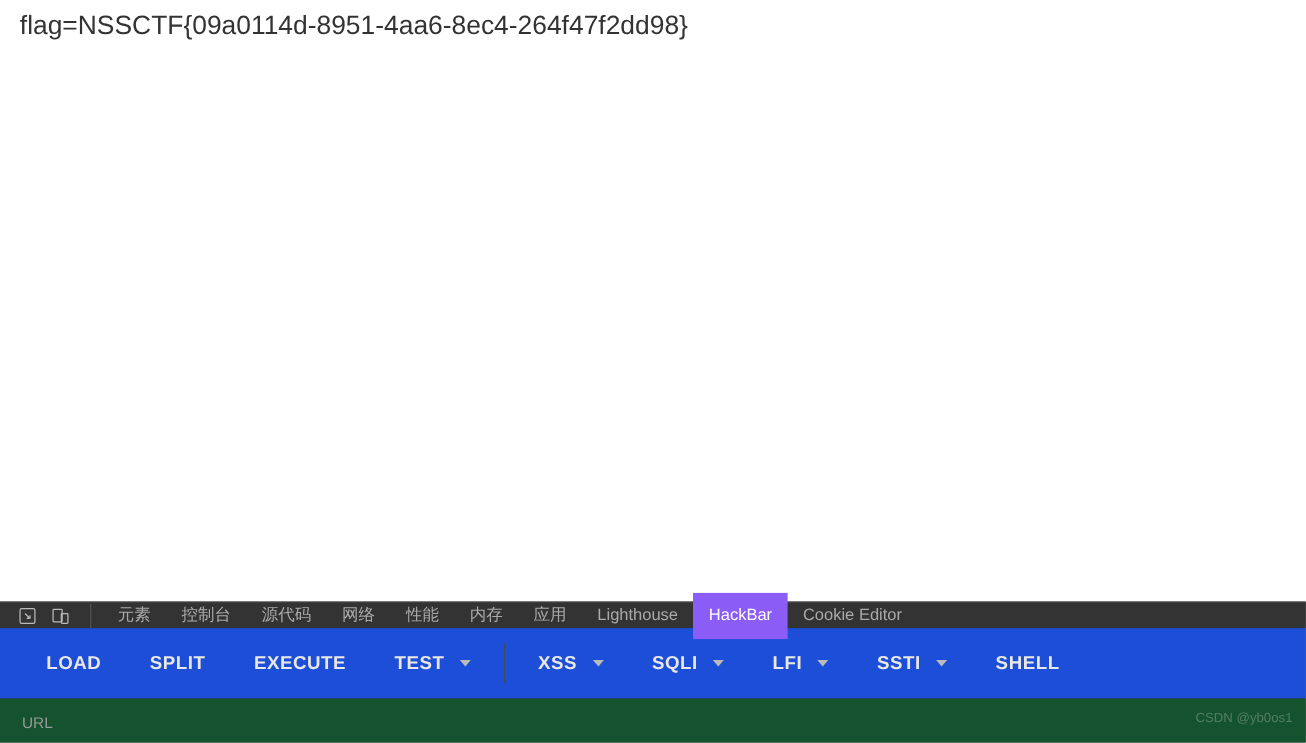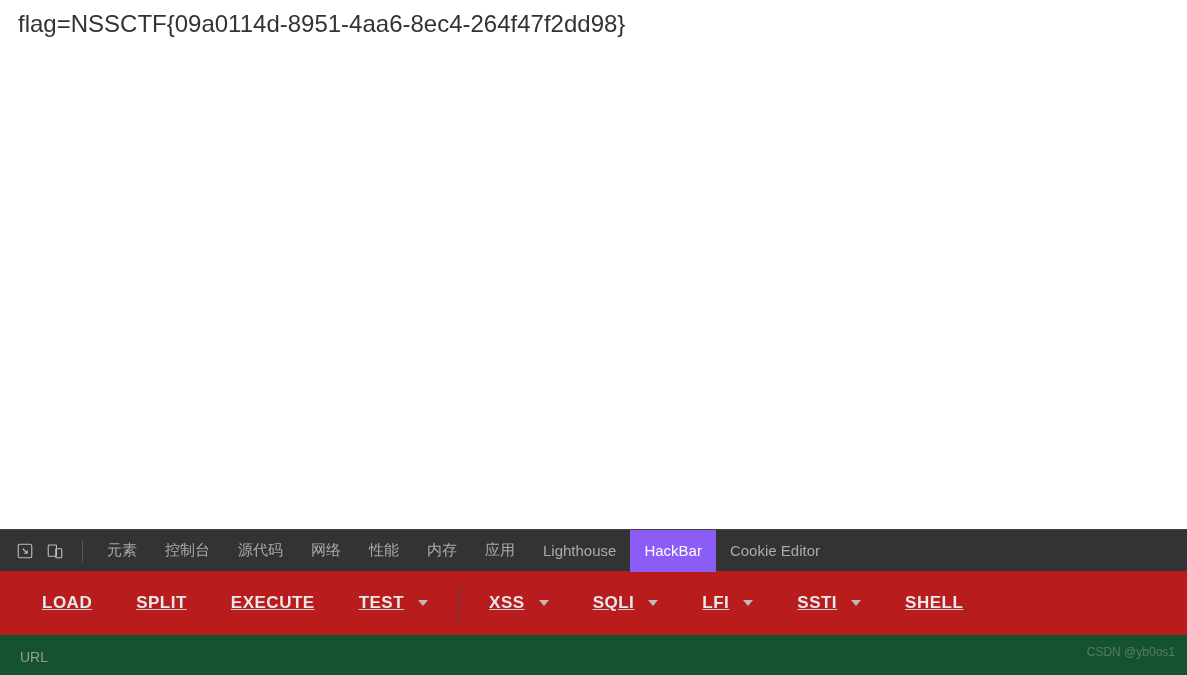--- a/index.html
+++ b/index.html
@@ -3,29 +3,29 @@
   <meta charset="utf-8">
   <style>
     * { margin: 0; padding: 0; box-sizing: border-box; }
     html, body { width: 1187px; height: 675px; font-family: Arial, "Microsoft YaHei", sans-serif; background: #fff; overflow: hidden; }
     
     .page-content { padding: 10px 18px; background: #fff; height: 465px; }
     .flag-text { font-size: 24px; color: #333; font-family: Arial, sans-serif; }
     
     .devtools { position: absolute; bottom: 0; left: 0; right: 0; background: #2b2b2b; color: #ccc; }
     
-    .devtools-tabbar { display: flex; align-items: center; height: 42px; background: #333333; padding: 0 8px; border-top: 1px solid #444; }
+    .devtools-tabbar { display: flex; align-items: center; height: 24px; background: #333333; padding: 0 8px; border-top: 1px solid #444; }
     .devtools-icons { display: flex; align-items: center; gap: 12px; padding: 0 8px; }
     .icon-svg { width: 18px; height: 18px; fill: none; stroke: #bbb; stroke-width: 1.5; cursor: pointer; }
     .tab-divider { width: 1px; height: 22px; background: #555; margin: 0 10px; }
     .devtools-tab { padding: 0 14px; height: 42px; display: flex; align-items: center; font-size: 15px; color: #aaa; cursor: pointer; gap: 6px; }
     .devtools-tab.active { background: #8b5cf6; color: #fff; }
     .rec-icon { width: 13px; height: 13px; fill: #aaa; }
     
-    .hackbar-toolbar { display: flex; align-items: center; height: 64px; background: #b91c1c; padding: 0 20px; text-decoration: underline; }
+    .hackbar-toolbar { display: flex; align-items: center; height: 64px; background: #1d4ed8; padding: 0 20px; }
     .hb-btn { padding: 0 22px; font-size: 17px; font-weight: bold; color: #e8e8e8; cursor: pointer; letter-spacing: 0.5px; height: 64px; display: flex; align-items: center; gap: 14px; }
     .hb-caret { width: 0; height: 0; border-left: 5px solid transparent; border-right: 5px solid transparent; border-top: 6px solid #bbb; }
     .hb-divider { width: 1px; height: 36px; background: #4a4a4a; margin: 0 8px; }
     
     .url-section { background: #14532d; padding: 14px 20px 6px 20px; }
     .url-label { font-size: 14px; color: #999; margin-bottom: 4px; display: block; }
     .url-input { width: 100%; background: transparent; border: none; color: #f0f0f0; font-size: 20px; font-family: Arial, sans-serif; outline: none; padding-bottom: 6px; border-bottom: 1px solid #444; }
     
     .watermark { position: absolute; bottom: 16px; right: 12px; font-size: 12px; color: rgba(200,200,200,0.35); font-family: Arial, sans-serif; margin-top: 41px; }
   </style>

